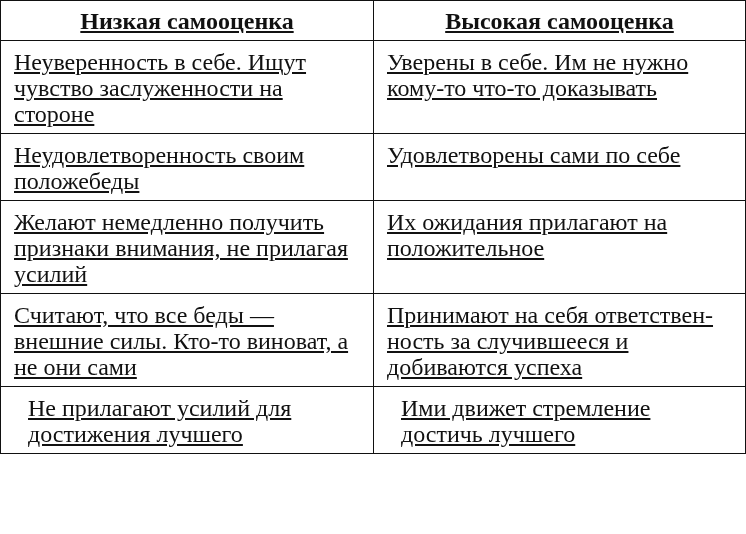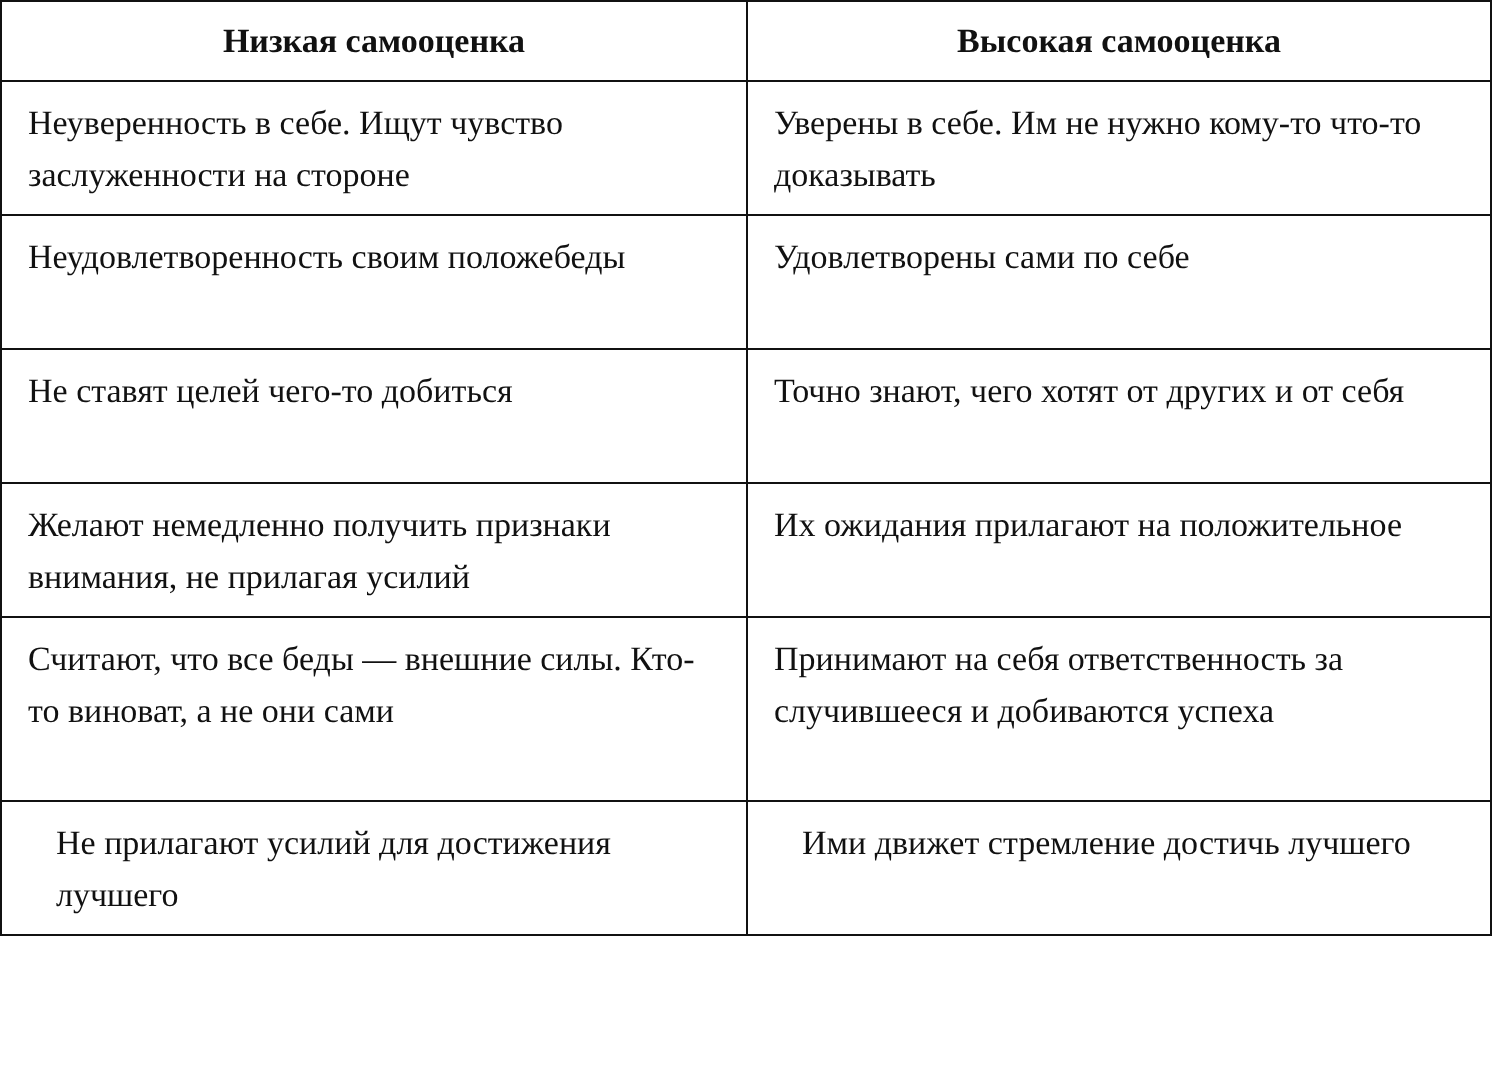--- a/index.html
+++ b/index.html
@@ -16,25 +16,26 @@
     }
     table {
       border-collapse: collapse;
       width: 745px;
       margin: 0;
       table-layout: fixed;
     }
     td, th {
       border: 1.5px solid #111111;
       vertical-align: top;
-      font-size: 17px;
+      font-size: 24px;
       line-height: 26px;
       padding: 8px 12px 6px 13px;
       text-align: left;
       font-weight: normal;
+      text-decoration: underline;
     }
     th {
       font-weight: bold;
       text-align: center;
       padding: 7px 12px 6px 12px;
       height: 25px;
     }
     col.c1 { width: 373px; }
     col.c2 { width: 372px; }
     tr.r1 td { height: 52px; }
@@ -61,24 +62,20 @@
   </thead>
   <tbody>
     <tr class="r1">
       <td>Неуверенность в себе. Ищут чувство заслуженности на стороне</td>
       <td>Уверены в себе. Им не нужно кому-то что-то доказывать</td>
     </tr>
     <tr class="r2">
       <td>Неудовлетворенность своим положе­беды</td>
       <td>Удовлетворены сами по себе</td>
     </tr>
-    <tr class="r3">
-      <td>Не ставят целей чего-то добиться</td>
-      <td>Точно знают, чего хотят от других и от себя</td>
-    </tr>
     <tr class="r4">
       <td>Желают немедленно получить призна­ки внимания, не прилагая усилий</td>
       <td>Их ожидания прилагают на положи­тельное</td>
     </tr>
     <tr class="r5">
       <td>Считают, что все беды — внешние силы. Кто-то виноват, а не они сами</td>
       <td>Принимают на себя ответствен­ность за случившееся и добиваются успеха</td>
     </tr>
     <tr class="r6">
       <td>Не прилагают усилий для достижения лучшего</td>

